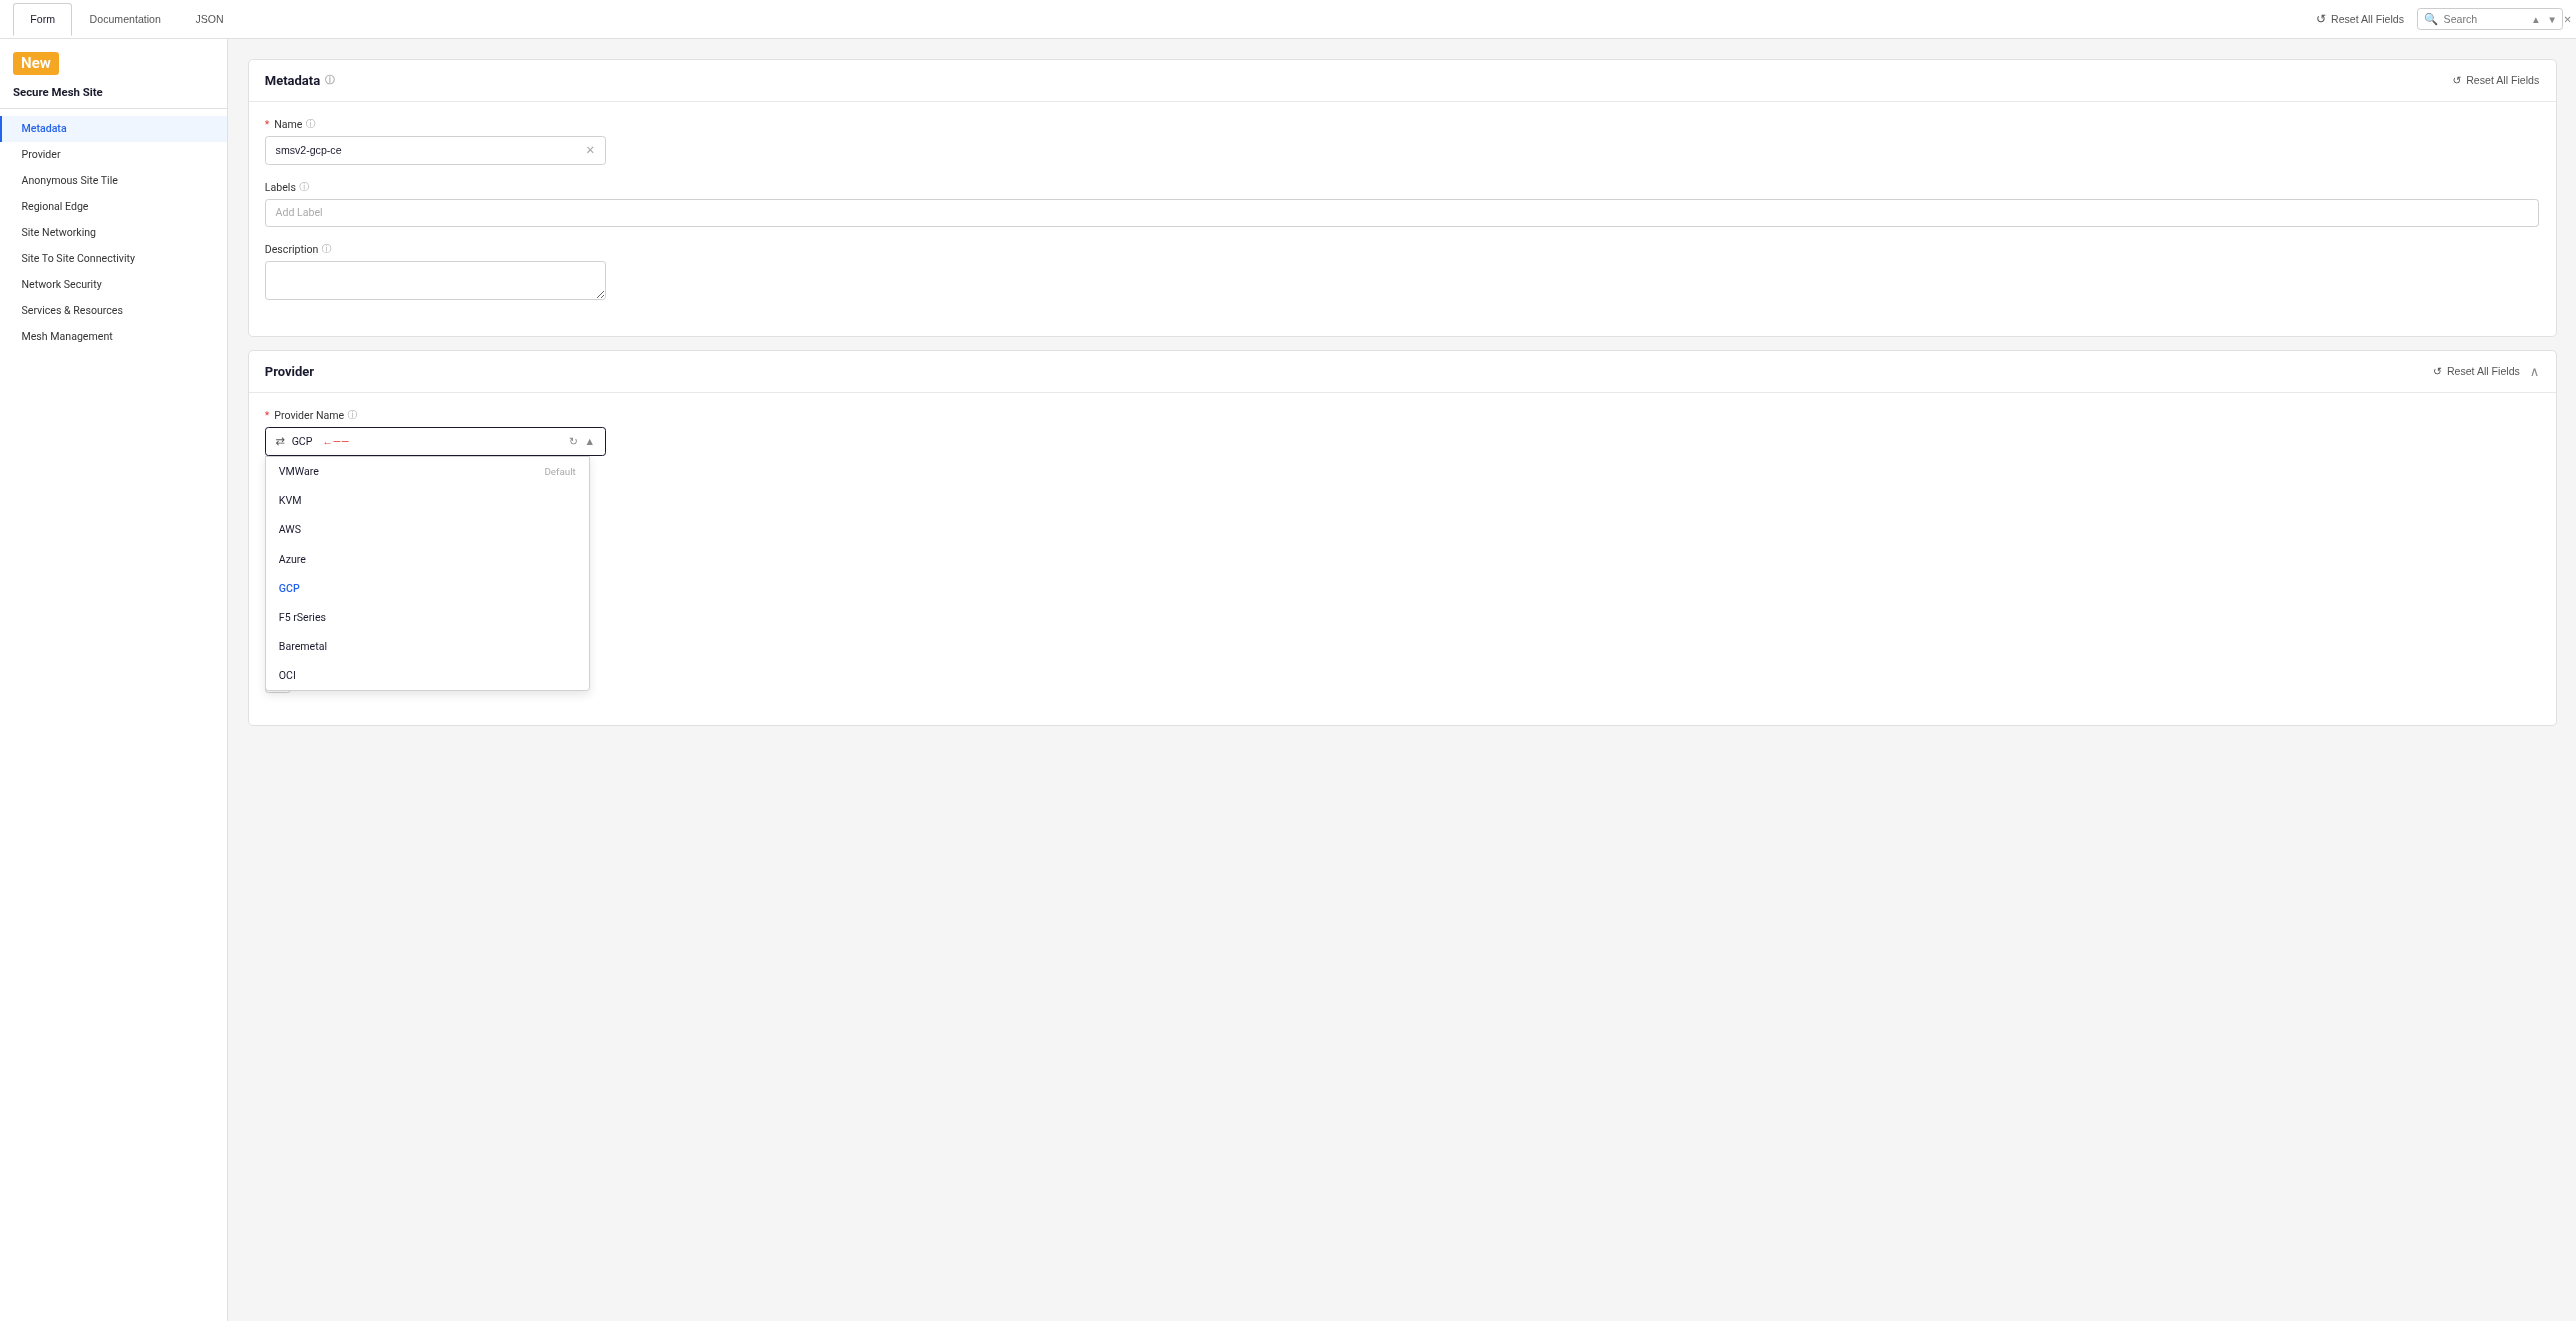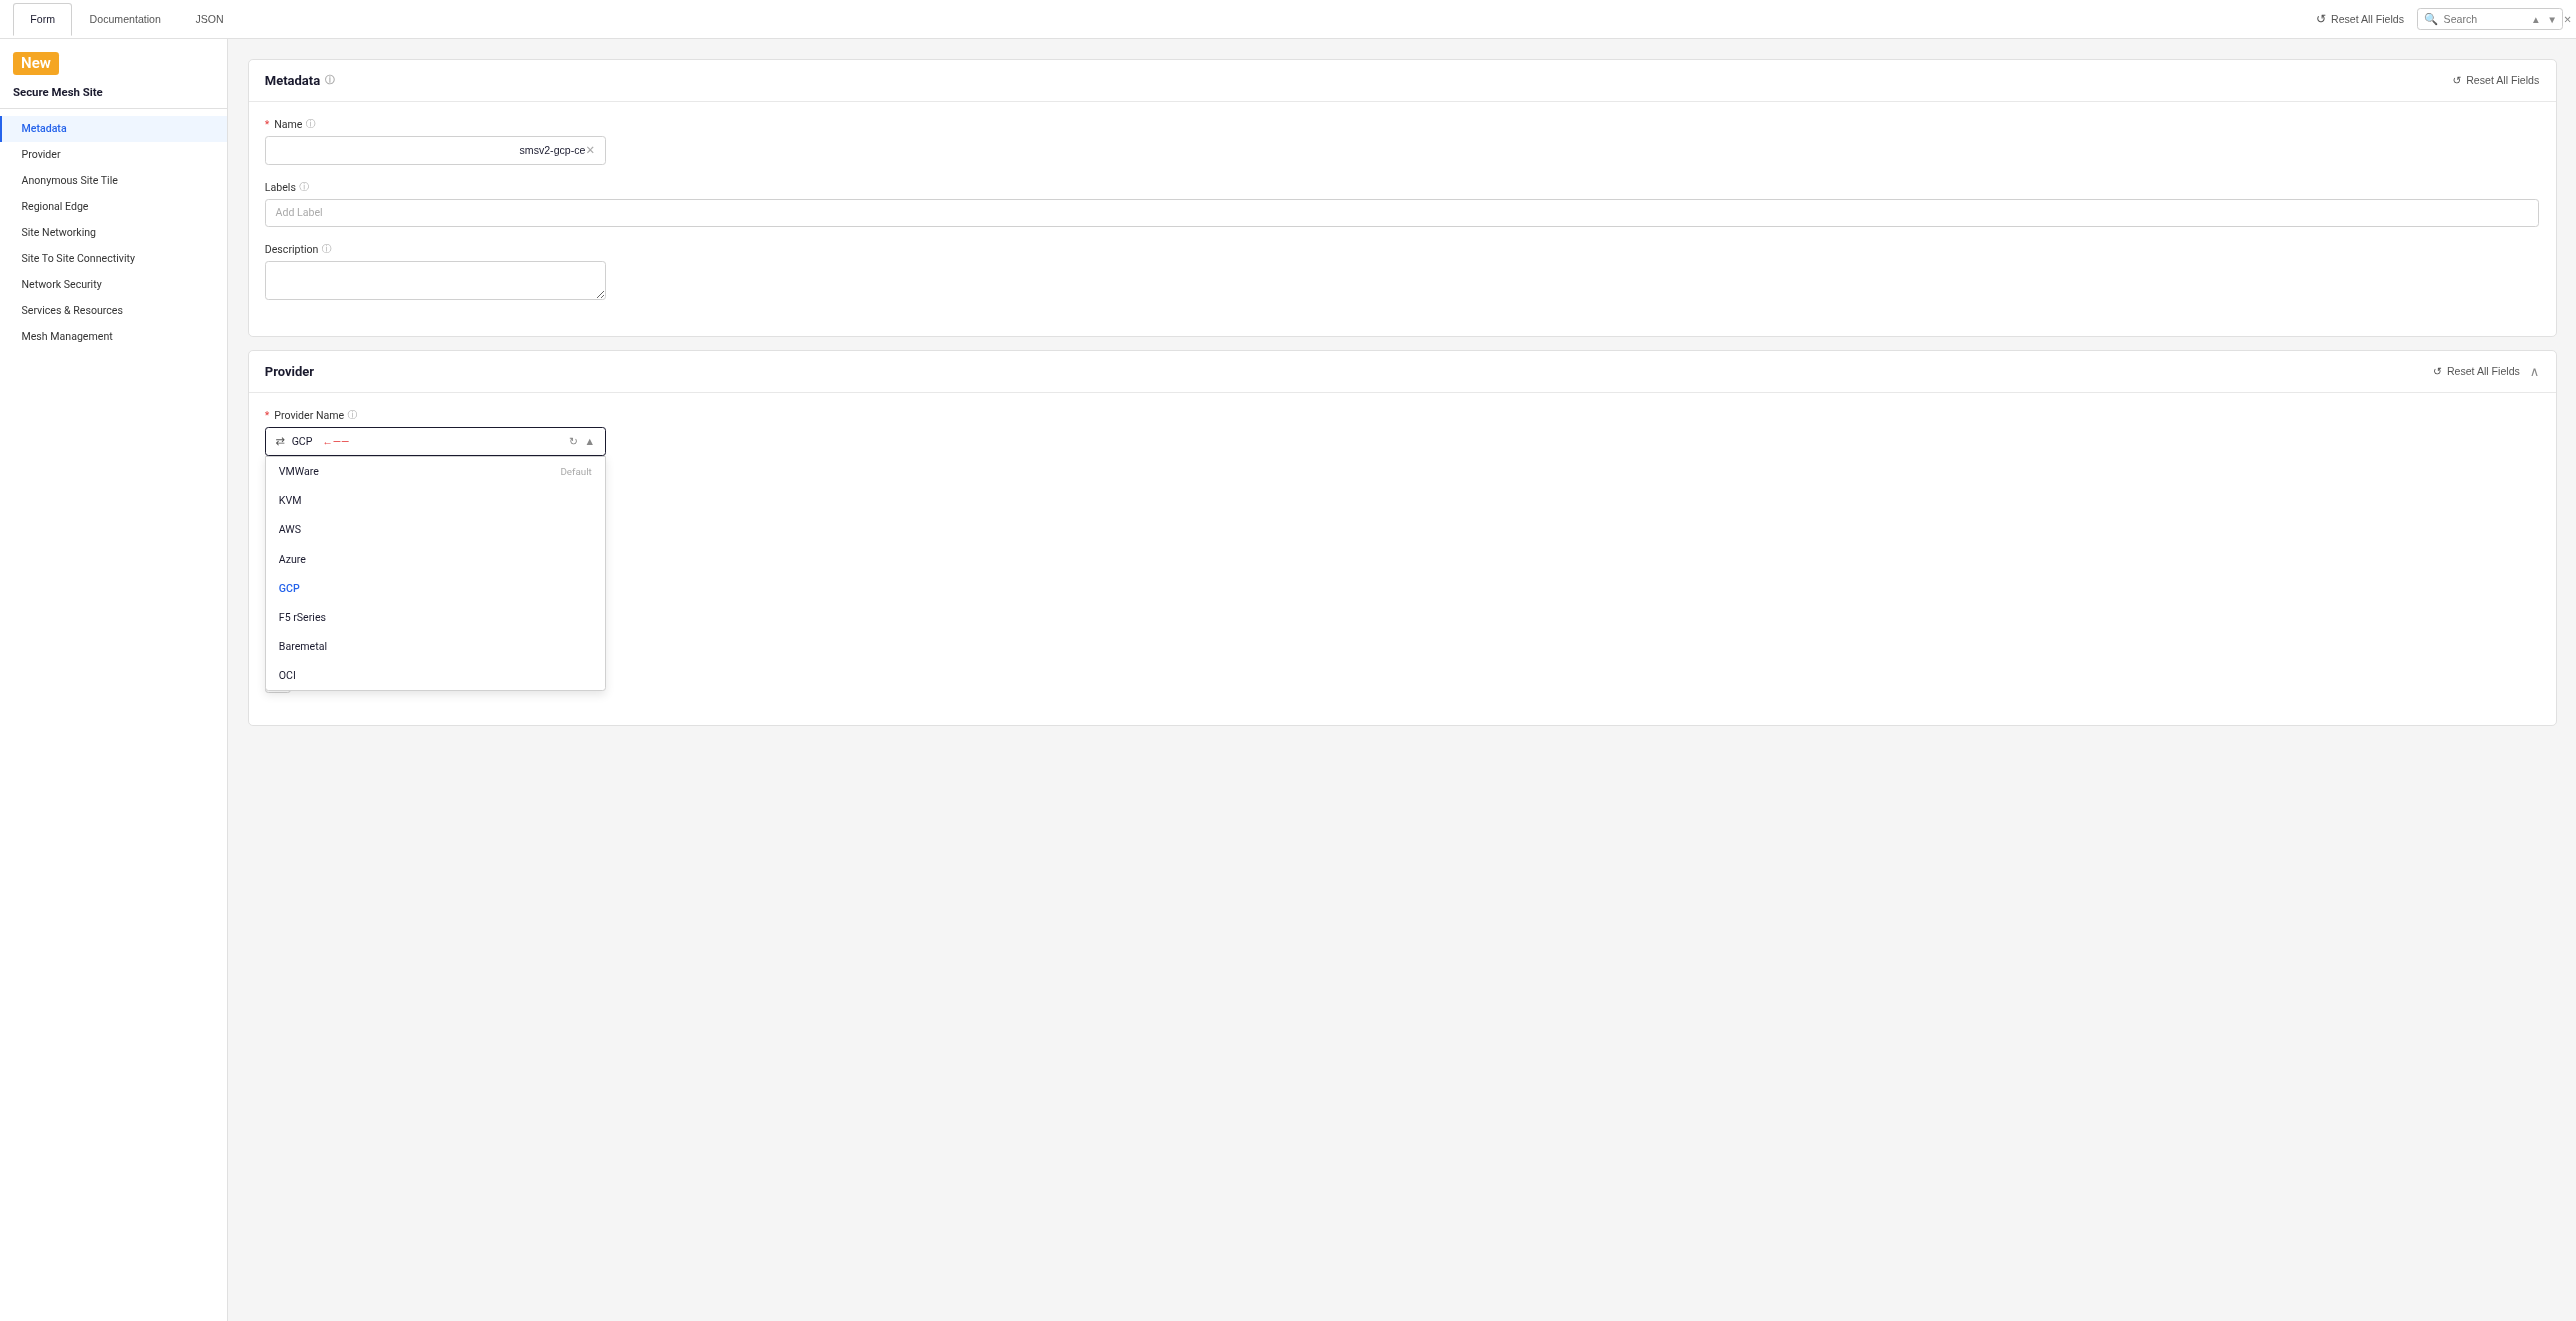--- a/index.html
+++ b/index.html
@@ -268,21 +268,21 @@
       font-size: 10.6px;
     }
     .provider-select .chevron-icon {
       color: #888;
       font-size: 10.6px;
     }
     .dropdown-menu {
       position: absolute;
       top: 100%;
       left: 0;
-      right: 0;
+      right: 16px;
       background: #fff;
       border: 0.8px solid #d0d0d0;
       border-radius: 0 0 3.3px 3.3px;
       z-index: 100;
       box-shadow: 0 3.3px 9.8px rgba(0,0,0,0.1);
     }
     .dropdown-item {
       padding: 8.1px 13px;
       font-size: 10.6px;
       cursor: pointer;
@@ -390,21 +390,21 @@
       </div>
       <div class="section-body">
 
         <div class="field-group">
           <div class="field-label">
             <span class="required">*</span>
             <span>Name</span>
             <span class="info-icon">ⓘ</span>
           </div>
           <div class="text-input">
-            <input type="text" style="outline: none; border: none; font-size: 10.6px; flex: 1 1 0%; color: rgb(26, 26, 46); text-align: right;" value="smsv2-gcp-ce">
+            <input type="text" style="outline: none; border: none; font-size: 10.6px; flex: 1 1 0%; color: rgb(26, 26, 46);" value="smsv2-gcp-ce">
             <button class="clear-btn">✕</button>
           </div>
         </div>
 
         <div class="field-group">
           <div class="field-label">
             <span>Labels</span>
             <span class="info-icon">ⓘ</span>
           </div>
           <div class="labels-input" style="color:#aaa;">Add Label</div>

